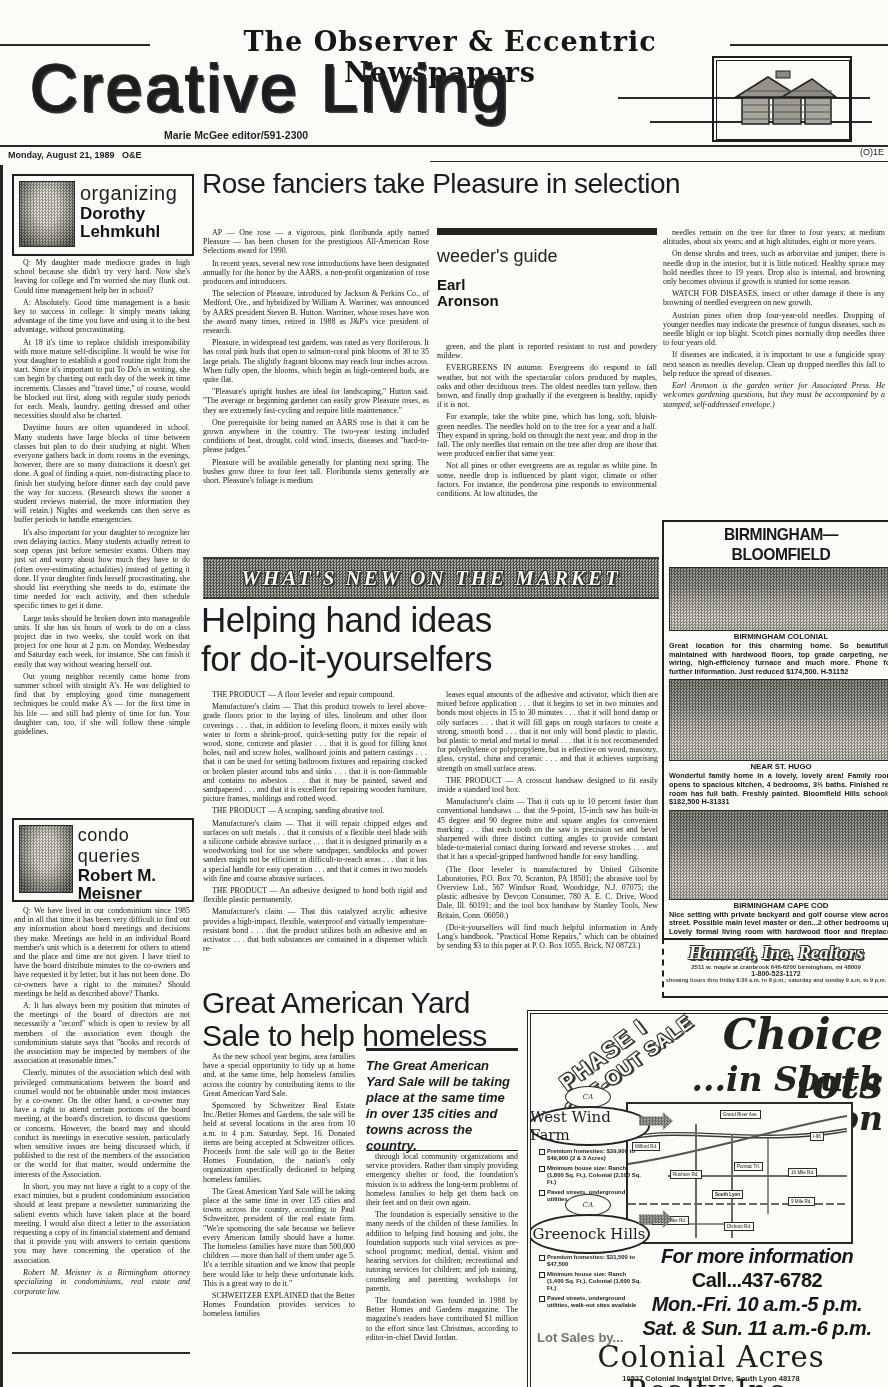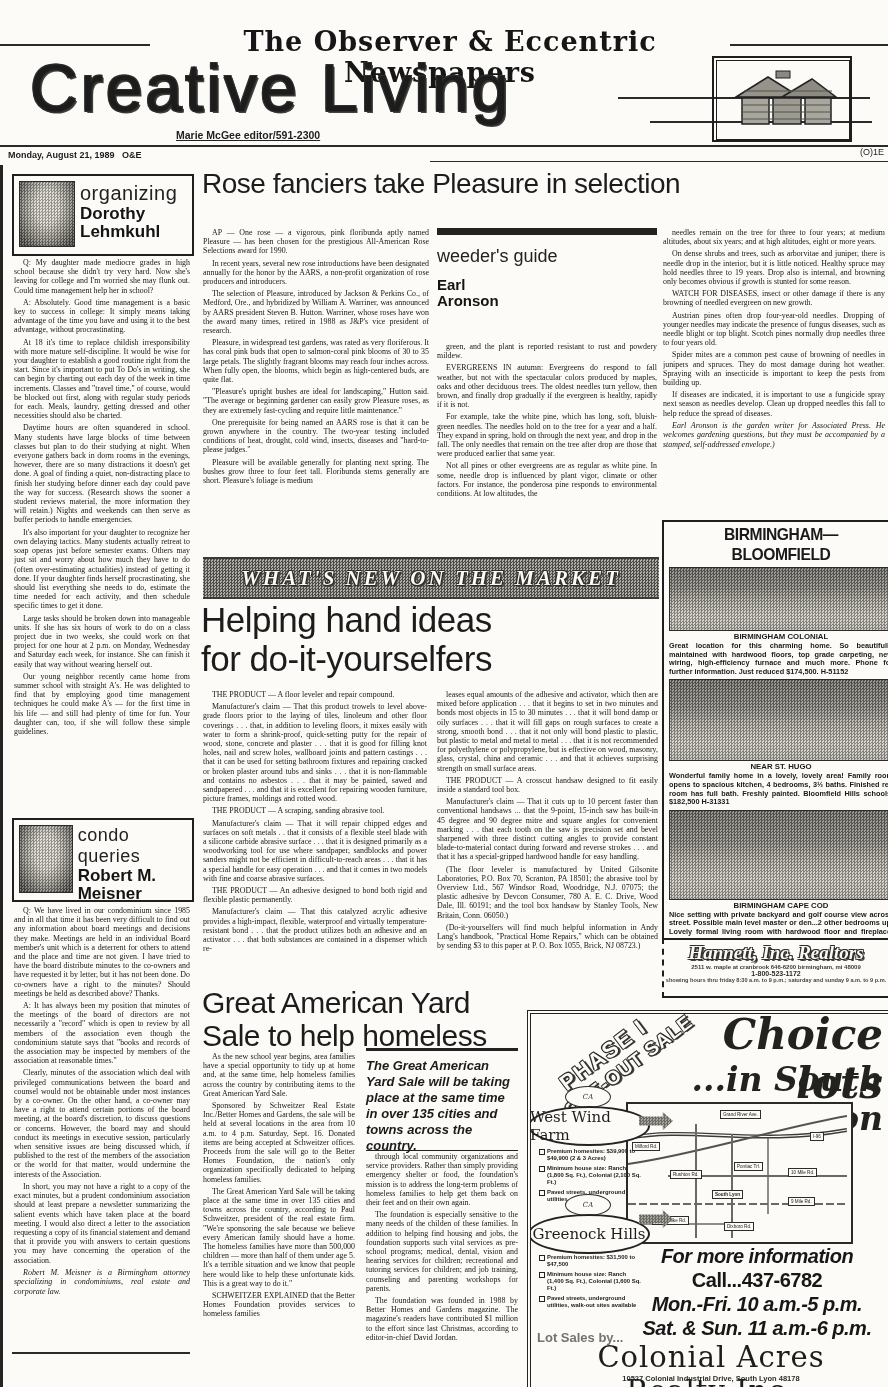--- a/index.html
+++ b/index.html
@@ -85,21 +85,21 @@
 
   <div class="hrule" style="left:0;top:44px;width:888px;height:2px;"></div>
   <div class="abs" style="left:150px;top:24px;width:580px;text-align:center;background:#fcfbf8;padding:2px 0;">
     <span style="font-family:'DejaVu Serif',serif;font-weight:bold;font-size:27px;letter-spacing:1px;color:#161616;margin-left:20px;">The Observer &amp; Eccentric Newspapers</span>
   </div>
 
   <div class="abs headline outline-text" style="left:30px;top:52px;font-size:66px;letter-spacing:3px;line-height:72px;">Creative Living</div>
   <div class="hrule" style="left:618px;top:97px;width:252px;height:2px;"></div>
   <div class="hrule" style="left:650px;top:121px;width:222px;height:2px;"></div>
 
-  <div class="abs sans" style="left:176px;top:129px;font-size:10.5px;font-weight:bold;color:#222;text-decoration:underline;">Marie McGee editor/591-2300</div>
+  <div class="abs sans" style="left:164px;top:129px;font-size:10.5px;font-weight:bold;color:#222;">Marie McGee editor/591-2300</div>
 
   <div class="abs" style="left:712px;top:56px;width:132px;height:78px;border:2px solid #1e1e1e;padding:2px;">
     <div style="width:100%;height:100%;border:1px solid #1e1e1e;display:flex;align-items:center;justify-content:center;">
       <svg width="118" height="66" viewBox="0 0 118 66">
         <rect x="52" y="4" width="14" height="7" fill="#8a8880" stroke="#222" stroke-width="1"></rect>
         <polygon points="12,30 44,10 76,30" fill="#96938b" stroke="#222" stroke-width="1.5"></polygon>
         <polygon points="58,30 88,12 112,30" fill="#8d8a82" stroke="#222" stroke-width="1.5"></polygon>
         <rect x="18" y="31" width="27" height="26" fill="#a9a69e" stroke="#222" stroke-width="1.5"></rect>
         <rect x="49" y="31" width="28" height="26" fill="#9d9a92" stroke="#222" stroke-width="1.5"></rect>
         <rect x="81" y="31" width="26" height="26" fill="#a9a69e" stroke="#222" stroke-width="1.5"></rect>
@@ -184,21 +184,20 @@
       <p class="">For example, take the white pine, which has long, soft, bluish-green needles. The needles hold on to the tree for a year and a half. They expand in spring, hold on through the next year, and drop in the fall. The only needles that remain on the tree after drop are those that were produced earlier that same year.</p>
       <p class="">Not all pines or other evergreens are as regular as white pine. In some, needle drop is influenced by plant vigor, climate or other factors. For instance, the ponderosa pine responds to environmental conditions. At low altitudes, the</p>
     </div>
 
   <div class="abs body-col" style="left:663px;top:228px;width:222px;height:296px;">
     <div>
         <p class="">needles remain on the tree for three to four years; at medium altitudes, about six years; and at high altitudes, eight or more years.</p>
         <p class="">On dense shrubs and trees, such as arborvitae and juniper, there is needle drop in the interior, but it is little noticed. Healthy spruce may hold needles three to 19 years. Drop also is internal, and browning only becomes obvious if growth is stunted for some reason.</p>
         <p class="">WATCH FOR DISEASES, insect or other damage if there is any browning of needled evergreen on new growth.</p>
         <p class="">Austrian pines often drop four-year-old needles. Dropping of younger needles may indicate the presence of fungus diseases, such as needle blight or top blight. Scotch pines normally drop needles three to four years old.</p>
-        <p class="">Spider mites are a common pest cause of browning of needles in junipers and spruces. They do most damage during hot weather. Spraying with an insecticide is important to keep the pests from building up.</p>
         <p class="">If diseases are indicated, it is important to use a fungicide spray next season as needles develop. Clean up dropped needles this fall to help reduce the spread of diseases.</p>
       </div>
     <p class="tagline">Earl Aronson is the garden writer for Associated Press. He welcomes gardening questions, but they must be accompanied by a stamped, self-addressed envelope.)</p>
   </div>
 
   <div class="abs banner" style="left:203px;top:557px;width:456px;height:38px;">
     <span class="outline-text">WHAT'S NEW ON THE MARKET</span>
   </div>
 
   <div class="abs headline" style="left:201px;top:600px;font-size:35px;line-height:39px;">

